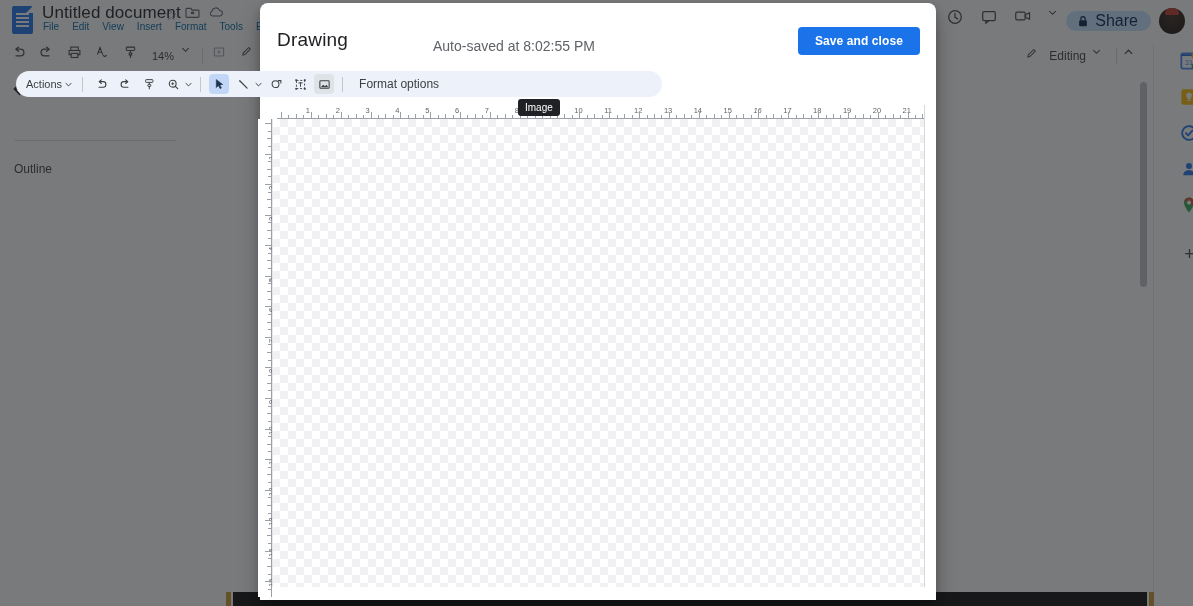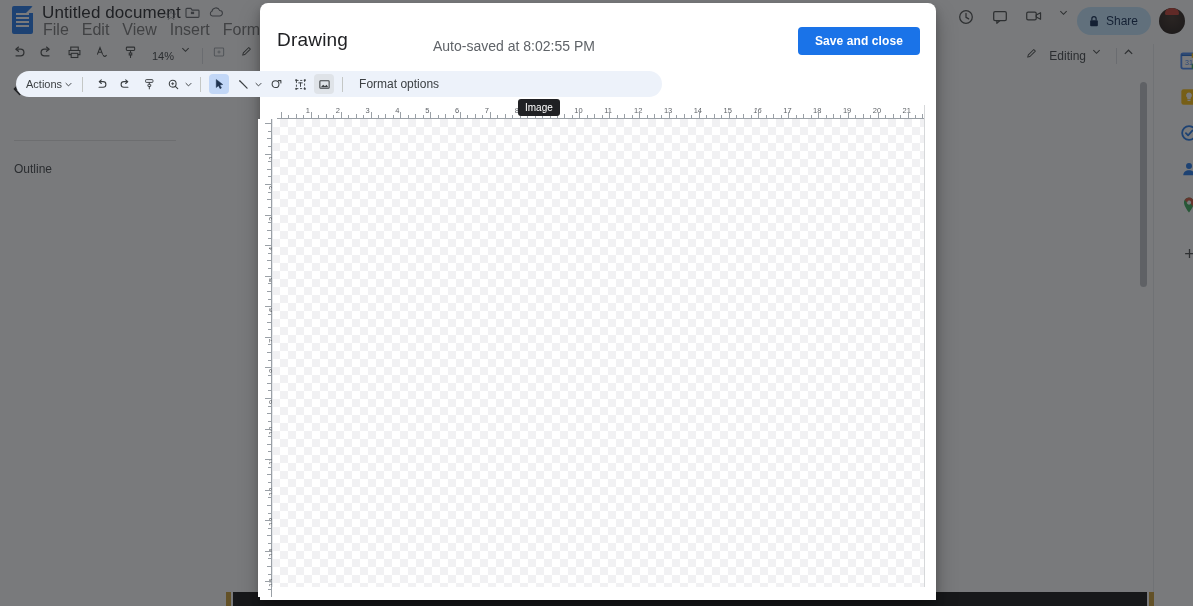--- a/index.html
+++ b/index.html
@@ -30,36 +30,36 @@
   }
   .doc-title {
     position: absolute; left: 42px; top: 3px;
     font-size: 17px; color: #202124; letter-spacing: .1px; white-space: nowrap;
   }
   .title-icon {
     position: absolute; top: 6px; width: 18px; height: 18px;
     color: #5f6368; font-size: 14px; line-height: 18px; text-align: center;
   }
   .docs-menu { position: absolute; left: 43px; top: 21px; display: flex; gap: 13px; }
-  .docs-menu span { font-size: 16px; color: #737373; white-space: nowrap; }
+  .docs-menu span { font-size: 10px; color: #0369a1; white-space: nowrap; }
 
   .docs-toolbar { position: absolute; left: 8px; top: 44px; height: 24px; display: flex; align-items: center; gap: 0; }
   .tb-btn {
     width: 22px; height: 22px; margin: 0 3px; position: relative;
     color: #444746; font-size: 13px; line-height: 22px; text-align: center;
   }
   .tb-zoom { font-size: 11px; color: #3c4043; padding: 0 4px; line-height: 22px; white-space: nowrap; }
   .tb-sep { width: 1px; height: 16px; background: #dadce0; margin: 0 6px; }
 
   .topright { position: absolute; right: 8px; top: 4px; height: 34px; display: flex; align-items: center; gap: 8px; }
   .tr-icon { width: 26px; height: 26px; color: #444746; font-size: 15px; line-height: 26px; text-align: center; position: relative; }
   .share-btn {
     display: flex; align-items: center; gap: 6px;
-    height: 28px; padding: 0 13px 0 11px; border-radius: 16px;
-    background: #c2e7ff; color: #041e49; font-size: 12px; white-space: nowrap;
+    height: 20px; padding: 0 13px 0 11px; border-radius: 16px;
+    background: #c2e7ff; color: #041e49; font-size: 16px; white-space: nowrap;
   }
   .avatar {
     width: 26px; height: 26px; border-radius: 50%;
     background: radial-gradient(circle at 50% 38%, #3a2a20 0%, #241913 60%, #140d09 100%);
     position: relative; overflow: hidden;
   }
   .avatar::before {
     content: ""; position: absolute; left: 6px; top: 0px; width: 14px; height: 7px;
     background: #c0392b; border-radius: 7px 7px 2px 2px;
   }

